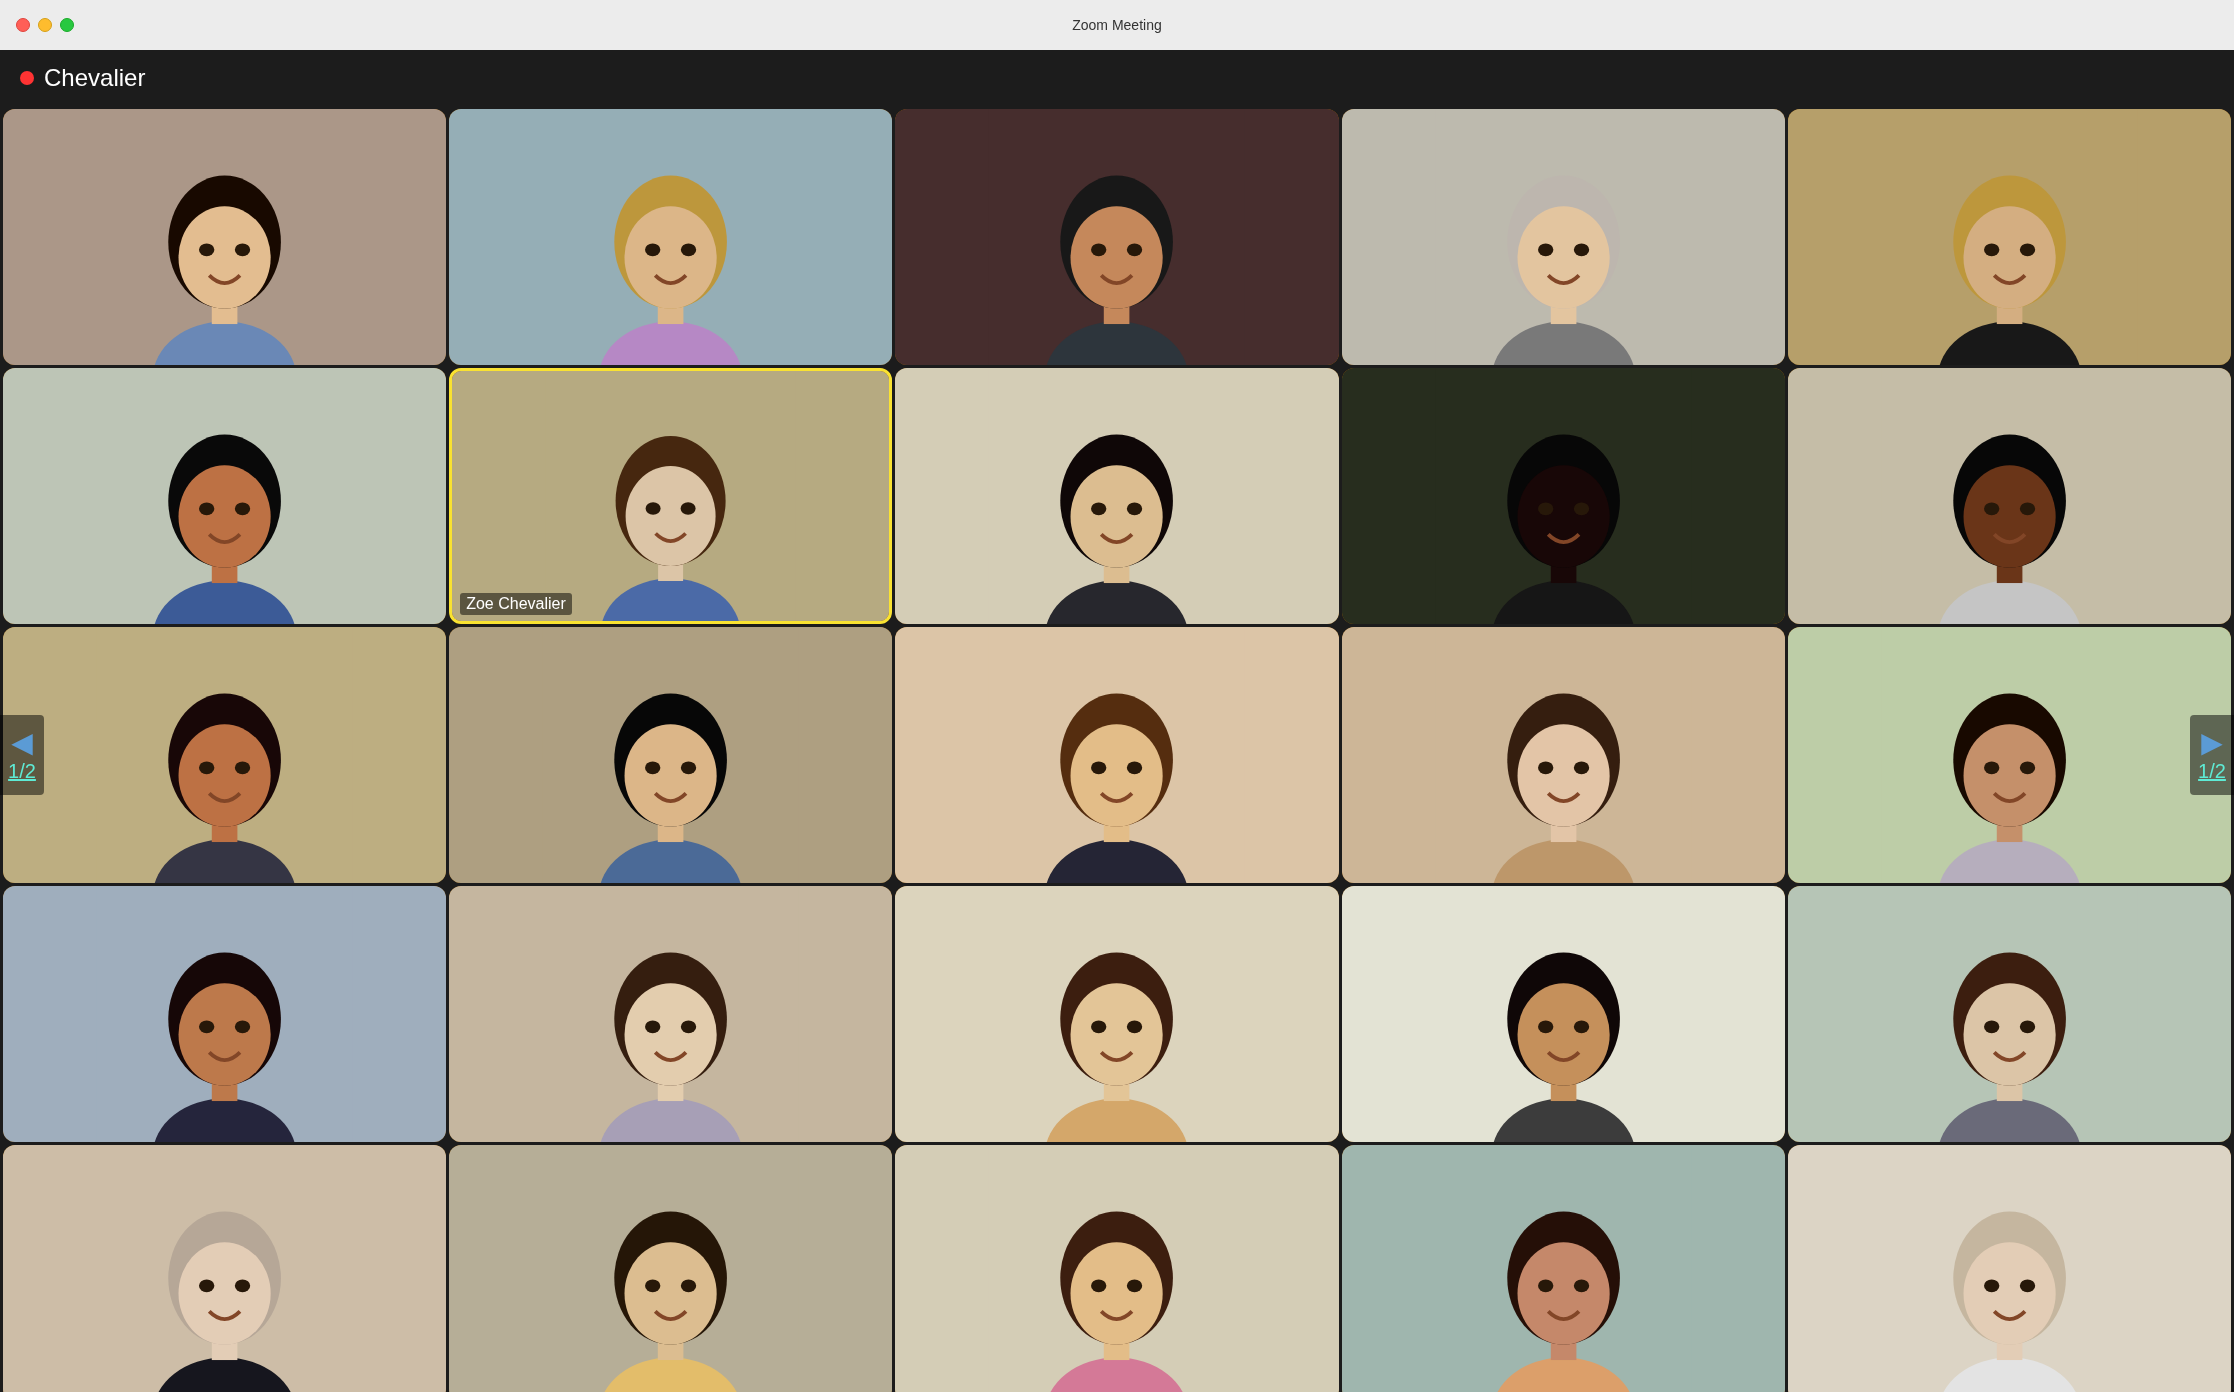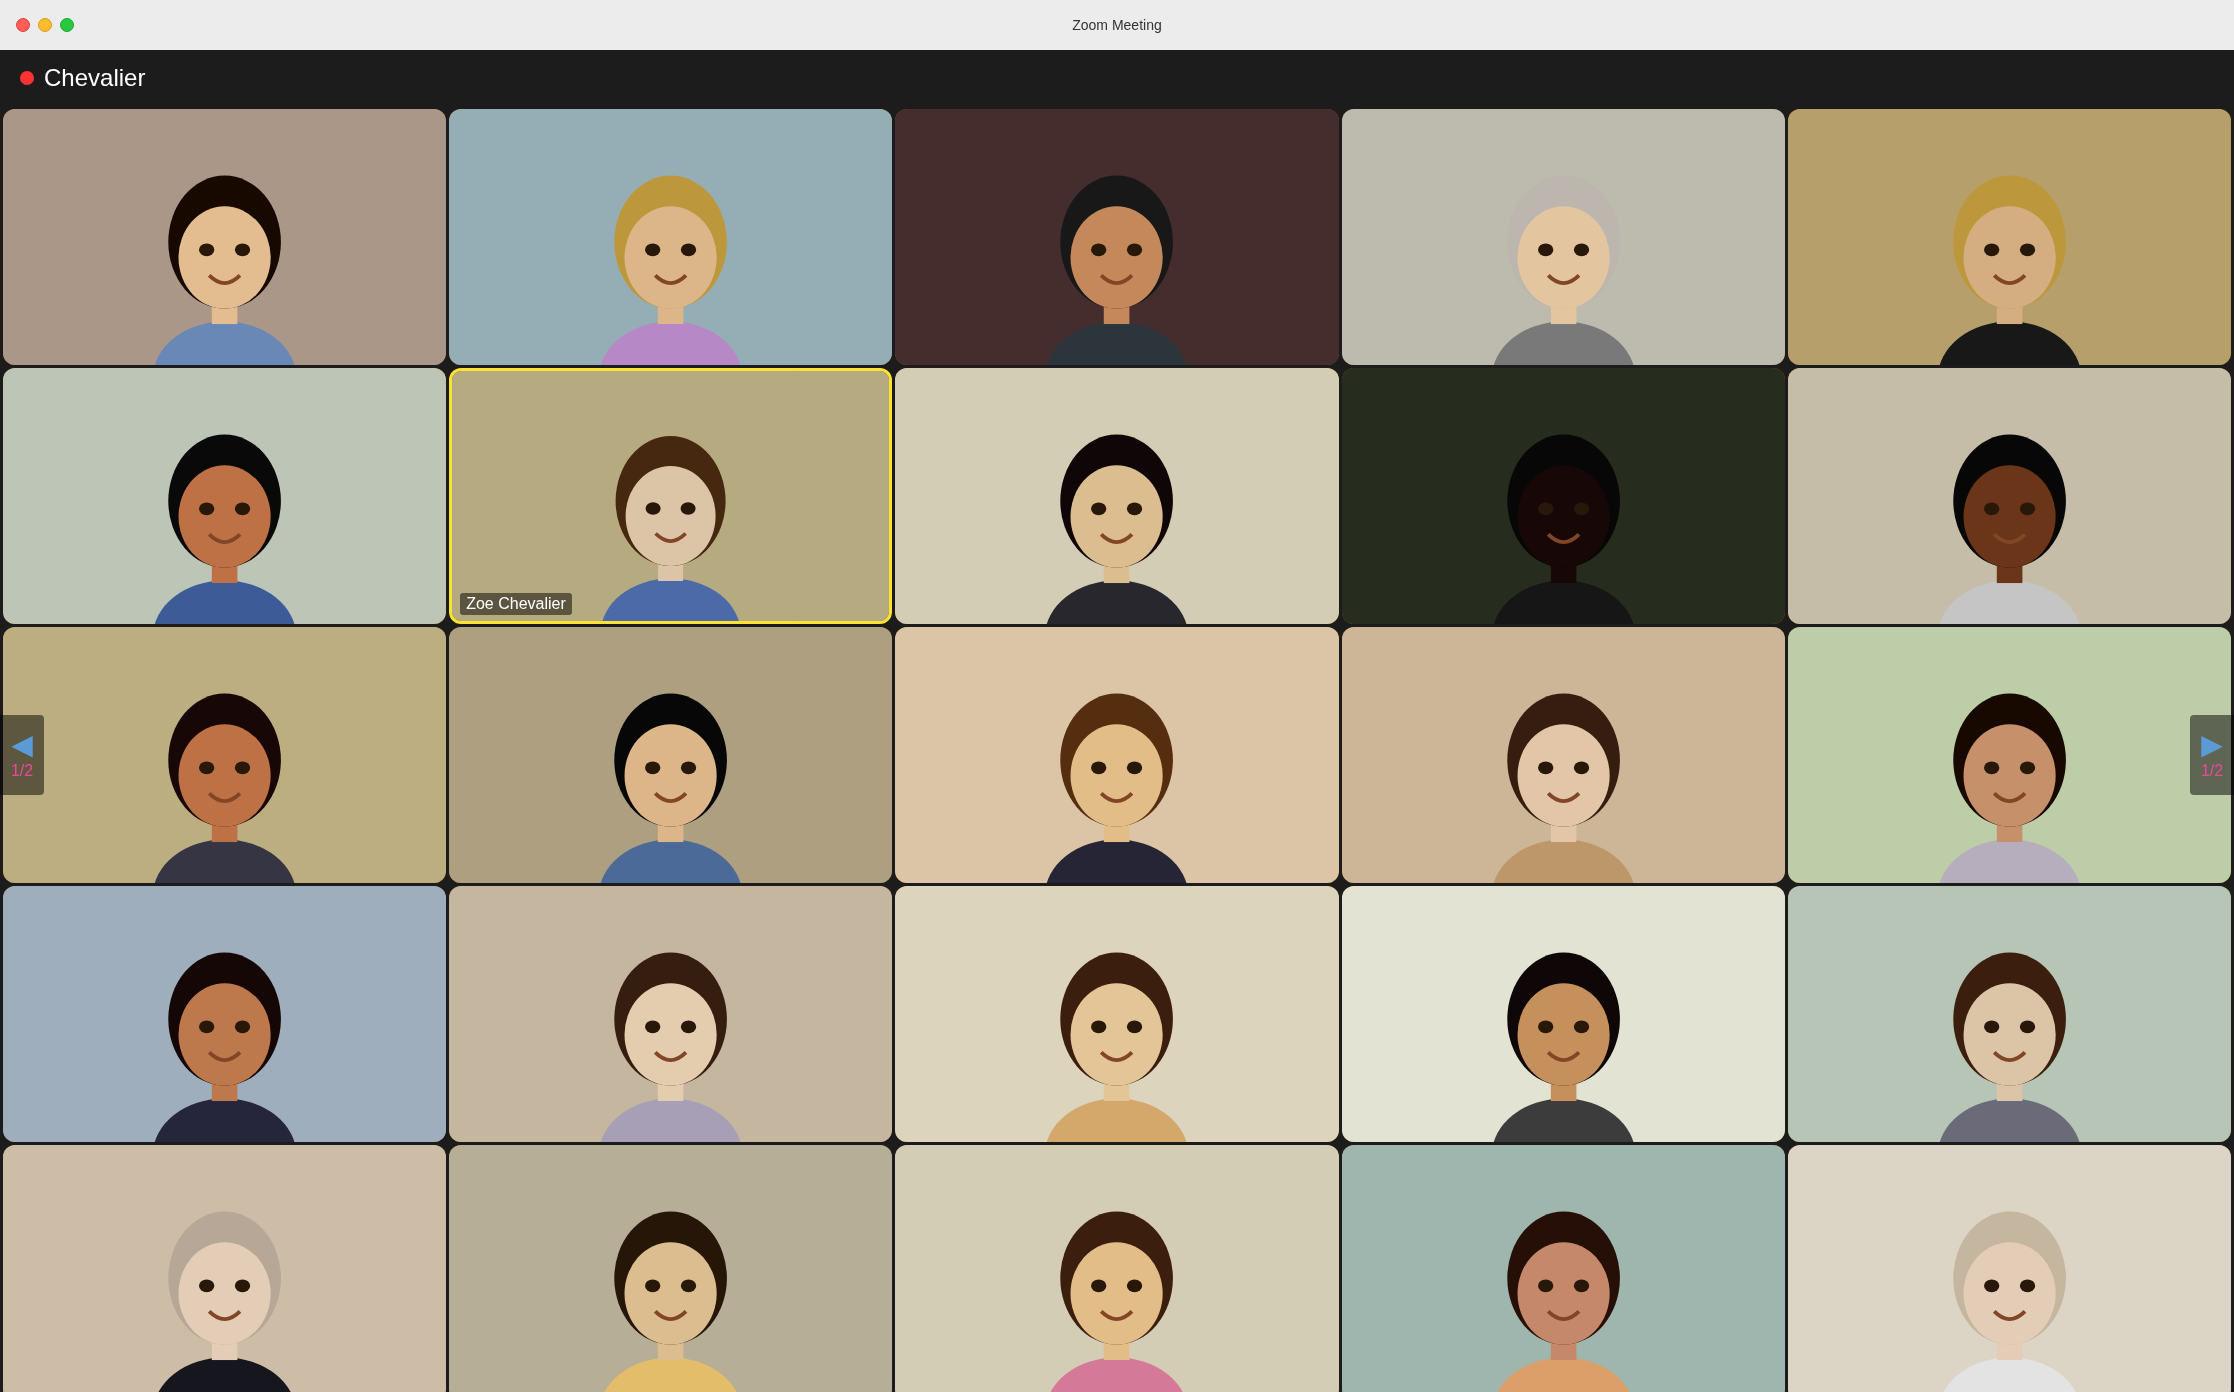--- a/index.html
+++ b/index.html
@@ -129,23 +129,24 @@
     .nav-arrow-left { left: 0; border-radius: 0 4px 4px 0; }
     .nav-arrow-right { right: 0; border-radius: 4px 0 0 4px; }
 
     .nav-arrow-icon {
       color: #5b9bd5;
       font-size: 28px;
       line-height: 1;
     }
 
     .nav-page-label {
-      color: #ec4899;
-      font-size: 16px;
+      color: #5eead4;
+      font-size: 20px;
       line-height: 1;
+      text-decoration: underline;
     }
 
     .video-inner {
       width: 100%;
       height: 100%;
       position: relative;
       overflow: hidden;
     }
 
     

